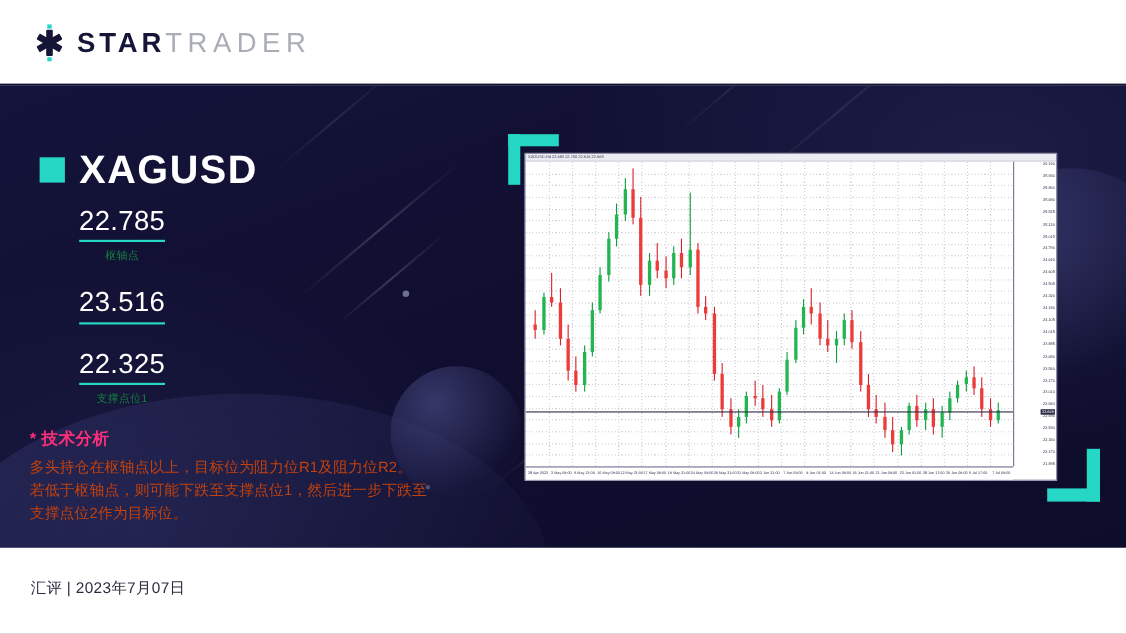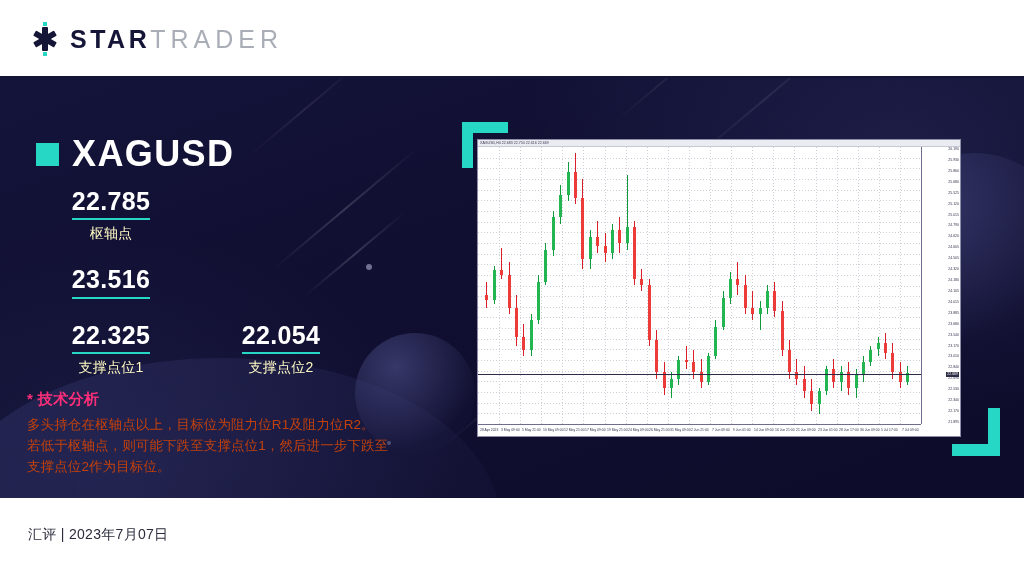--- a/index.html
+++ b/index.html
@@ -59,25 +59,25 @@
   }
 
   
   .symbol-row { position:absolute; left:36px; top:58px; display:flex; align-items:center; }
   .symbol-bullet { width:23px; height:23px; background:#25d7c4; margin-right:13px; }
   .symbol-name { color:#ffffff; font-size:36px; font-weight:bold; letter-spacing:1.4px; line-height:1; }
 
   .pivot-block { position:absolute; left:36px; top:110px; width:340px; }
   .pivot-center { text-align:center; width:150px; }
   .pv-val {
-    color:#ffffff; font-size:25px; font-weight:bold; letter-spacing:.3px;
+    color:#ffffff; font-size:25px; font-weight:normal; letter-spacing:.3px;
     line-height:1.05; display:inline-block; padding-bottom:4px;
     border-bottom:2.5px solid #25d7c4;
   }
-  .pv-lab { color:#fef9c3; font-size:14px; margin-top:5px; letter-spacing:.2px; }
+  .pv-lab { color:#15803d; font-size:10px; margin-top:5px; letter-spacing:.2px; }
   .pv-grid { display:flex; margin-top:23px; }
   .pv-cell { width:150px; text-align:center; }
   .pv-cell + .pv-cell { margin-left:20px; }
 
   
   .analysis { position:absolute; left:27px; top:312px; width:400px; }
   .analysis-title { color:#ff2e79; font-size:15px; font-weight:bold; letter-spacing:.4px; }
   .analysis-body {
     color:#c2410c; font-size:13.5px; line-height:1.55; margin-top:6px; letter-spacing:.1px;
   }
@@ -201,24 +201,20 @@
     </div>
     <div class="pv-grid">
       <div class="pv-cell">
         <div><span class="pv-val">23.516</span></div>
       </div>
     </div>
     <div class="pv-grid">
       <div class="pv-cell">
         <div><span class="pv-val">22.325</span></div>
         <div class="pv-lab">支撑点位1</div>
-      </div>
-      <div class="pv-cell">
-        <div><span class="pv-val">22.054</span></div>
-        <div class="pv-lab">支撑点位2</div>
       </div>
     </div>
   </div>
 
   <div class="analysis">
     <div class="analysis-title">* 技术分析</div>
     <div class="analysis-body">
       <div>多头持仓在枢轴点以上，目标位为阻力位R1及阻力位R2。</div>
       <div>若低于枢轴点，则可能下跌至支撑点位1，然后进一步下跌至</div>
       <div>支撑点位2作为目标位。</div>

